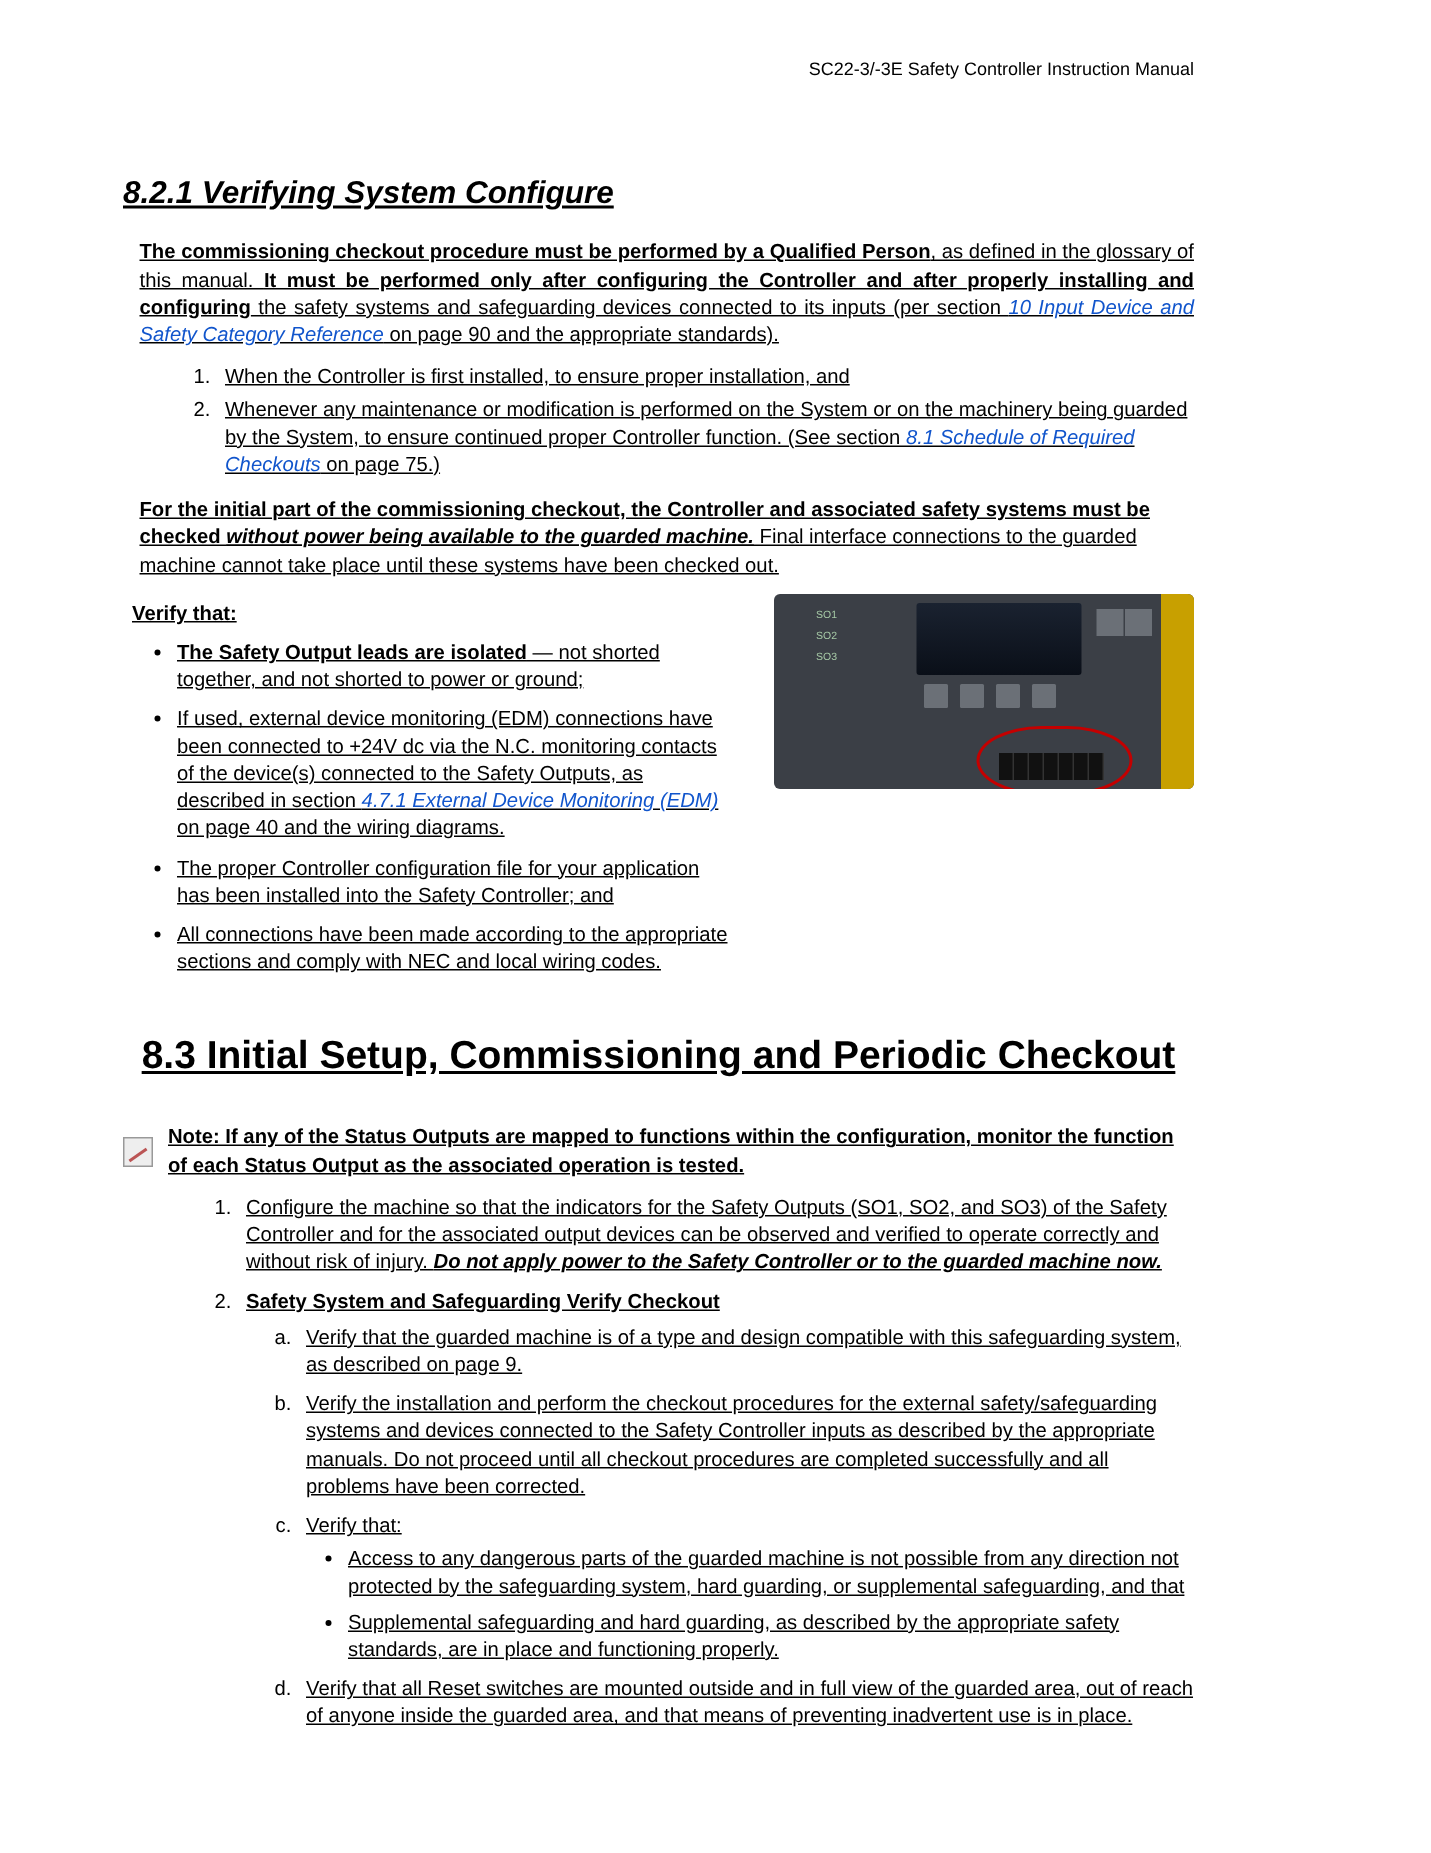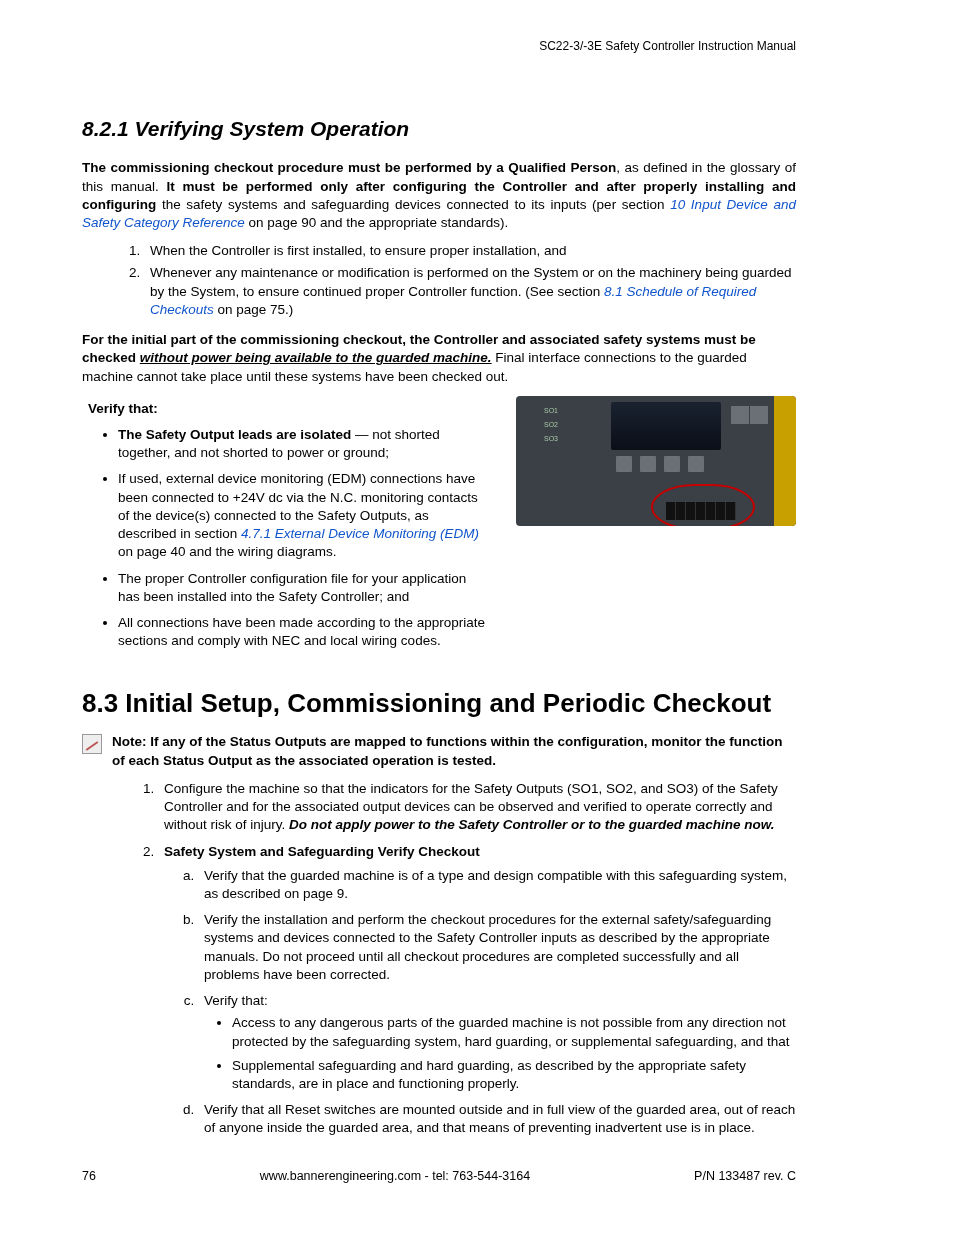--- a/index.html
+++ b/index.html
@@ -13,34 +13,35 @@
     background: #fff;
     font-size: 13.5px;
     line-height: 1.35;
   }
   .page {
     position: relative;
     width: 864px;
     height: 1235px;
     padding: 40px 68px 50px 82px;
     box-sizing: border-box;
+    text-decoration: underline;
   }
   .header-right {
     position: absolute;
     top: 38px;
     right: 68px;
     font-size: 12px;
   }
   h3.section-821 {
     font-size: 21px;
     font-style: italic;
     font-weight: bold;
     margin: 75px 0 16px 0;
   }
-  p { margin: 0 0 10px 0; }
+  p { margin: 0 0 10px 11px; }
   .para1 { text-align: justify; }
   .link { color: #1155cc; font-style: italic; }
   ol.numlist {
     margin: 6px 0 12px 0;
     padding-left: 38px;
   }
   ol.numlist li { margin-bottom: 4px; padding-left: 6px; margin-left: 24px; }
   .under-italic { text-decoration: underline; font-style: italic; font-weight: bold; }
   .two-col {
     display: flex;
@@ -106,26 +107,28 @@
   .fig-img .knob2 { position:absolute; top:10px; right:28px; width:18px; height:18px; background:#6b7077; }
   .fig-caption {
     text-align: center;
     font-weight: bold;
     font-size: 13px;
     margin-top: 12px;
   }
   h2.section-83 {
     font-size: 26px;
     font-weight: bold;
-    margin: 28px 0 12px 0;
+    margin: 28px 0 28px 0;
+    text-align: center;
   }
   .note-row {
     display: flex;
     gap: 10px;
     margin: 0 0 10px 0;
+    align-items: center;
   }
   .note-icon {
     width: 18px; height: 18px;
     background: #eee;
     border: 1px solid #999;
     position: relative;
     flex-shrink: 0;
     margin-top: 1px;
   }
   .note-icon::before {
@@ -163,21 +166,21 @@
     justify-content: space-between;
     font-size: 12.5px;
   }
 </style>
 </head>
 <body>
 
 <div class="page">
   <div class="header-right">SC22-3/-3E Safety Controller Instruction Manual</div>
 
-  <h3 class="section-821">8.2.1 Verifying System Operation</h3>
+  <h3 class="section-821">8.2.1 Verifying System Configure</h3>
 
   <p class="para1">
     <strong>The commissioning checkout procedure must be performed by a Qualified Person</strong><span>, as defined in the glossary of this manual. </span><strong>It must be performed only after configuring the Controller and after properly installing and configuring</strong><span> the safety systems and safeguarding devices connected to its inputs (per section </span><a class="link">10 Input Device and Safety Category Reference</a><span> on page 90 and the appropriate standards).</span>
   </p>
 
 
   <ol class="numlist">
     <li>When the Controller is first installed, to ensure proper installation, and</li>
     <li>
       <span>Whenever any maintenance or modification is performed on the System or on the machinery being guarded by the System, to ensure continued proper Controller function. (See section </span><a class="link">8.1 Schedule of Required Checkouts</a><span> on page 75.)</span>
@@ -253,18 +256,13 @@
           <ul class="inner">
             <li>Access to any dangerous parts of the guarded machine is not possible from any direction not protected by the safeguarding system, hard guarding, or supplemental safeguarding, and that</li>
             <li>Supplemental safeguarding and hard guarding, as described by the appropriate safety standards, are in place and functioning properly.</li>
           </ul>
         </li>
         <li>Verify that all Reset switches are mounted outside and in full view of the guarded area, out of reach of anyone inside the guarded area, and that means of preventing inadvertent use is in place.</li>
       </ol>
     </li>
   </ol>
 
-  <div class="footer">
-    <span>76</span>
-    <span>www.bannerengineering.com - tel: 763-544-3164</span>
-    <span>P/N 133487 rev. C</span>
-  </div>
 </div>
 
 </body></html>

